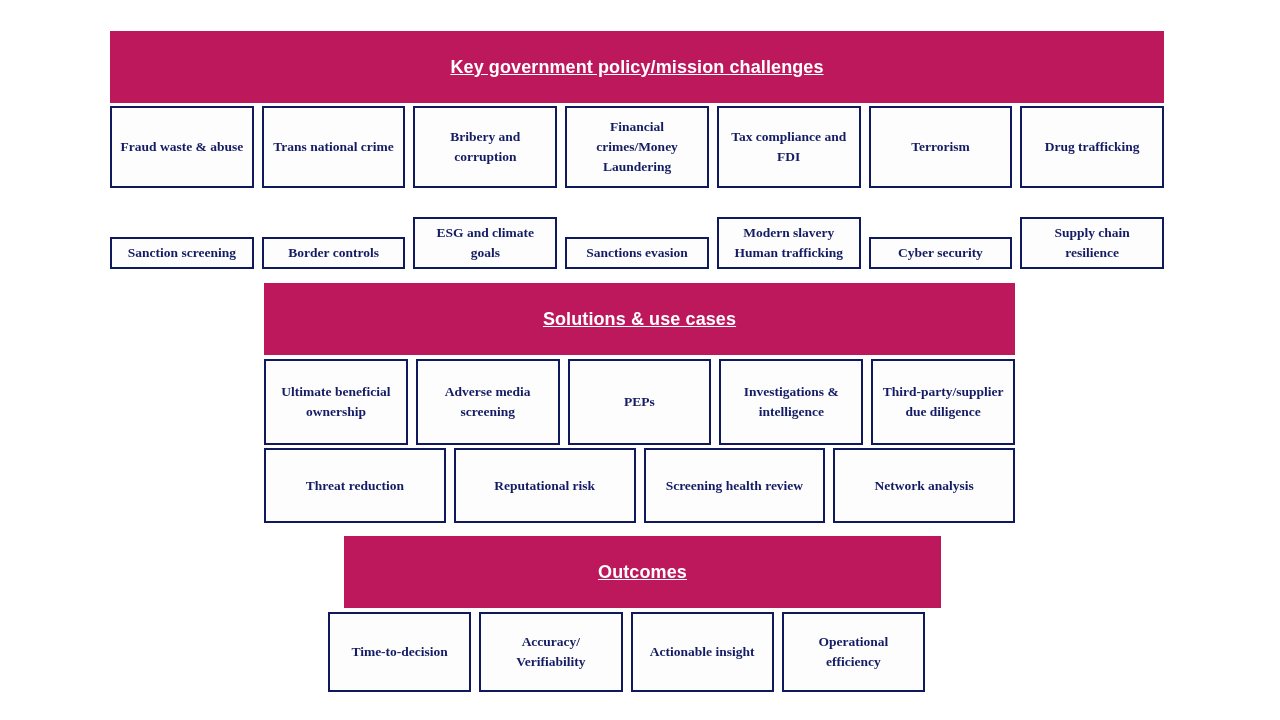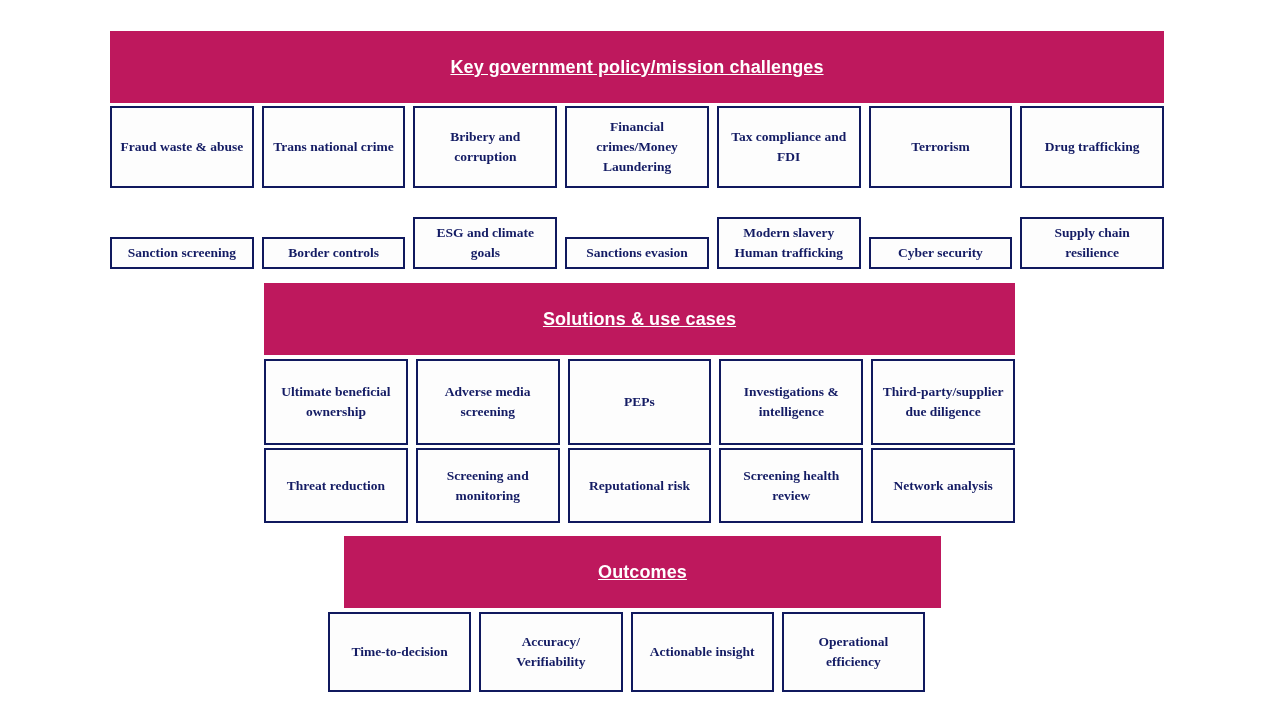--- a/index.html
+++ b/index.html
@@ -106,21 +106,20 @@
   <div class="row" id="row-solutions-1">
     <div class="box">Ultimate beneficial ownership</div>
     <div class="box">Adverse media screening</div>
     <div class="box">PEPs</div>
     <div class="box">Investigations &amp; intelligence</div>
     <div class="box">Third-party/supplier due diligence</div>
   </div>
 
   <div class="row" id="row-solutions-2">
     <div class="box">Threat reduction</div>
-    <div class="box">Screening and monitoring</div>
     <div class="box">Reputational risk</div>
     <div class="box">Screening health review</div>
     <div class="box">Network analysis</div>
   </div>
 
   <div class="band" id="band-outcomes">Outcomes</div>
 
   <div class="row" id="row-outcomes-1">
     <div class="box">Time-to-decision</div>
     <div class="box">Accuracy/ Verifiability</div>

